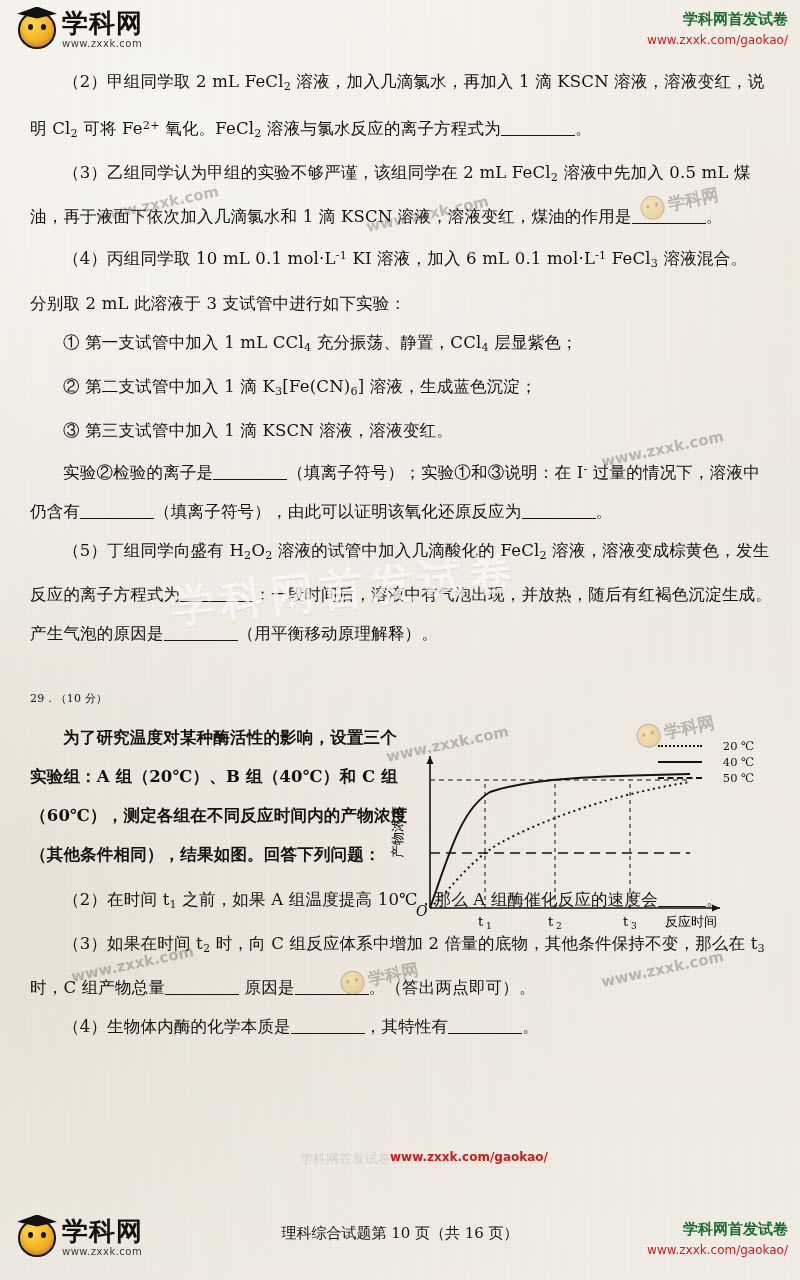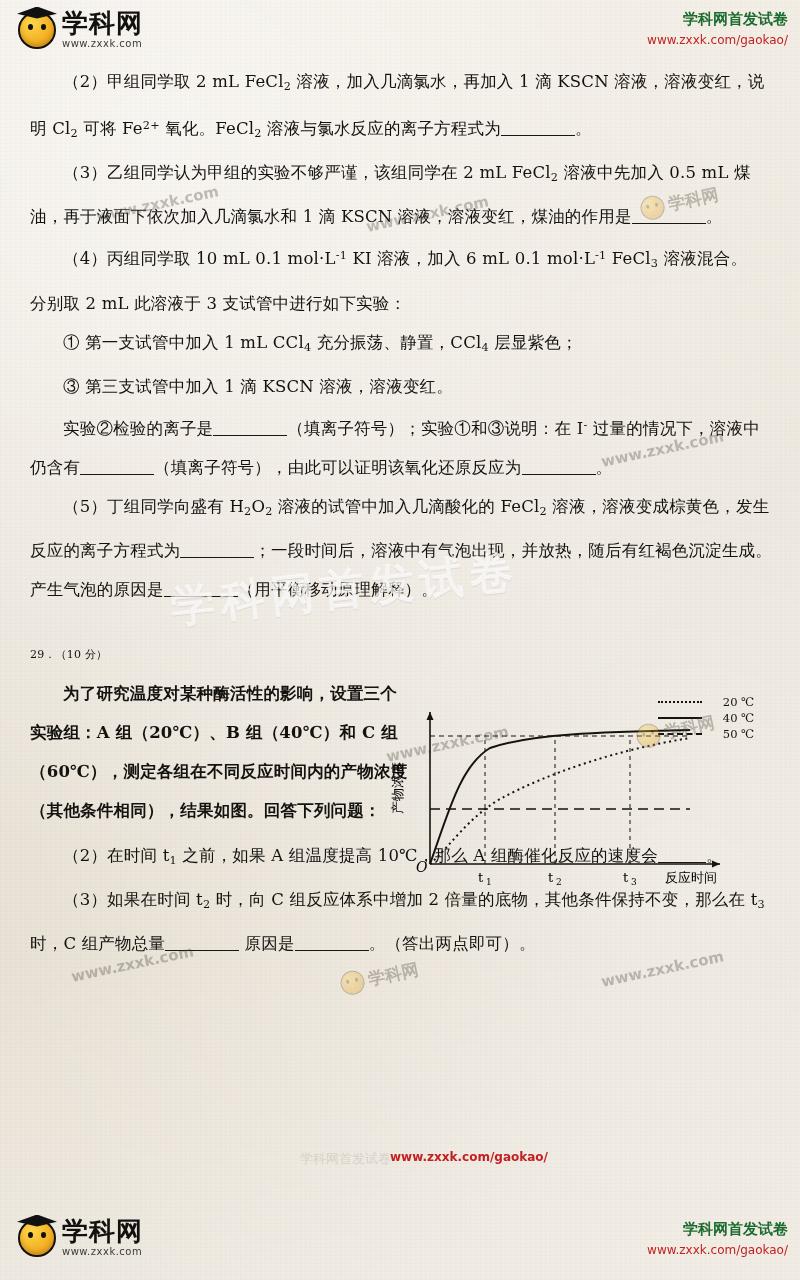--- a/index.html
+++ b/index.html
@@ -155,20 +155,23 @@
       </p>
 
       <p class="para indent">
         （4）丙组同学取 10 mL 0.1 mol·L<sup>-1</sup> KI 溶液，加入 6 mL 0.1 mol·L<sup>-1</sup> FeCl<sub>3</sub> 溶液混合。
       </p>
       <p class="para">
         分别取 2 mL 此溶液于 3 支试管中进行如下实验：
       </p>
       <p class="para indent">
         ① 第一支试管中加入 1 mL CCl<sub>4</sub> 充分振荡、静置，CCl<sub>4</sub> 层显紫色；
+      </p>
+      <p class="para indent">
+        ② 第二支试管中加入 1 滴 K<sub>3</sub>[Fe(CN)<sub>6</sub>] 溶液，生成蓝色沉淀；
       </p>
       <p class="para indent">
         ③ 第三支试管中加入 1 滴 KSCN 溶液，溶液变红。
       </p>
       <p class="para indent">
         实验②检验的离子是<span class="blank m"></span>（填离子符号）；实验①和③说明：在 I<sup>-</sup> 过量的情况下，溶液中仍含有<span class="blank m"></span>（填离子符号），由此可以证明该氧化还原反应为<span class="blank m"></span>。
       </p>
 
       <p class="para indent">
         （5）丁组同学向盛有 H<sub>2</sub>O<sub>2</sub> 溶液的试管中加入几滴酸化的 FeCl<sub>2</sub> 溶液，溶液变成棕黄色，发生反应的离子方程式为<span class="blank m"></span>；一段时间后，溶液中有气泡出现，并放热，随后有红褐色沉淀生成。产生气泡的原因是<span class="blank m"></span>（用平衡移动原理解释）。
@@ -230,20 +233,23 @@
           </div>
         </div>
 
         <div style="height:6px"></div>
         <p class="para indent">
           （2）在时间 t<sub>1</sub> 之前，如果 A 组温度提高 10℃，那么 A 组酶催化反应的速度会<span class="blank s"></span>。
         </p>
         <p class="para indent">
           （3）如果在时间 t<sub>2</sub> 时，向 C 组反应体系中增加 2 倍量的底物，其他条件保持不变，那么在 t<sub>3</sub> 时，C 组产物总量<span class="blank m"></span> 原因是<span class="blank m"></span>。（答出两点即可）。
         </p>
+        <p class="para indent">
+          （4）生物体内酶的化学本质是<span class="blank m"></span>，其特性有<span class="blank m"></span>。
+        </p>
       </div>
 
     </div>
   </div>
 
   <div class="wm" style="left:95px;top:195px;">www.zxxk.com</div>
   <div class="wm" style="left:365px;top:205px;">www.zxxk.com</div>
   <div class="wm" style="left:600px;top:440px;">www.zxxk.com</div>
   <div class="wm" style="left:385px;top:735px;">www.zxxk.com</div>
   <div class="wm" style="left:70px;top:955px;">www.zxxk.com</div>
@@ -270,18 +276,19 @@
   <div class="ftr">
     <div class="logo" style="left:18px;top:10px;">
       <div class="face">
           <div class="cap"></div>
         </div>
       <div class="txt">
         <div class="big">学科网</div>
         <div class="small">www.zxxk.com</div>
       </div>
     </div>
+    <div class="ftr-center">理科综合试题第 10 页（共 16 页）</div>
     <div class="hdr-right" style="top:10px;">
       <div class="l1">学科网首发试卷</div>
       <div class="l2">www.zxxk.com/gaokao/</div>
     </div>
   </div>
 </div>
 
 </body></html>

